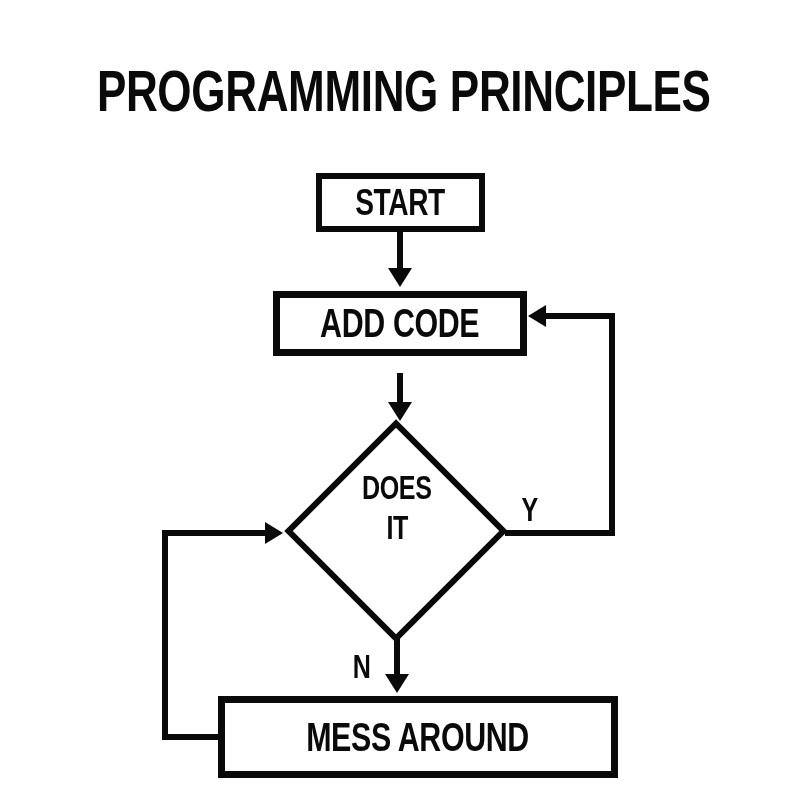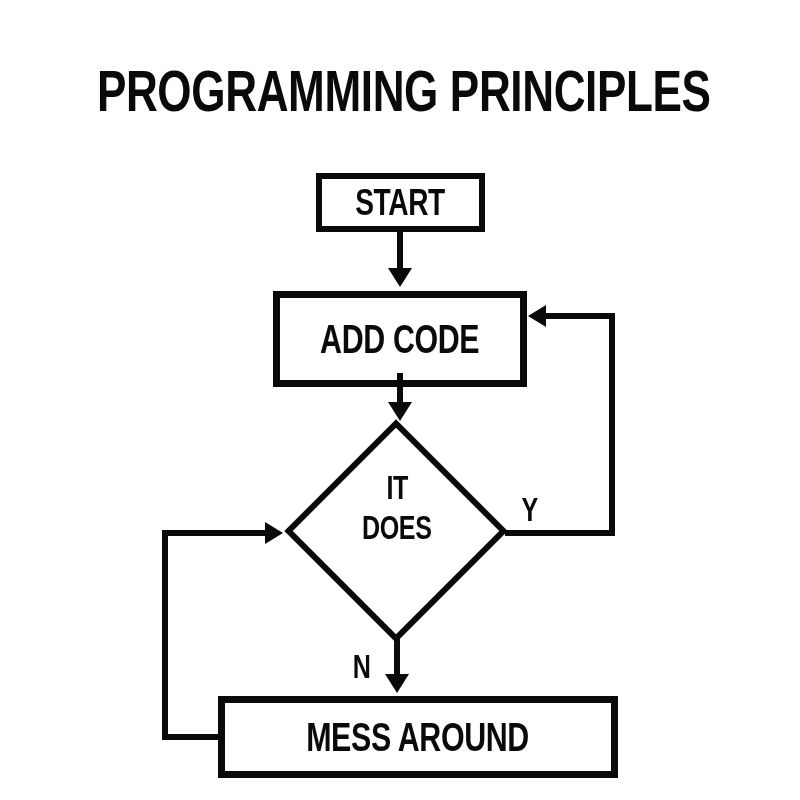--- a/index.html
+++ b/index.html
@@ -14,21 +14,21 @@
   .title {
     position:absolute; left:0; right:0; top:46px; text-align:center;
     font-size:58px; line-height:1;
   }
   .node {
     position:absolute; display:flex; align-items:center; justify-content:center;
     background:var(--background); box-sizing:border-box; text-align:left;
   }
   .box { border:7px solid var(--ink); }
   #node-start        { left:316px; top:157px; width:169px; height:59px; font-size:37px; border-width:6px; }
-  #node-add-code     { left:273px; top:275px; width:254px; height:96px; font-size:40px; }
+  #node-add-code     { left:273px; top:275px; width:254px; height:65px; font-size:40px; }
   #node-mess-around  { left:218px; top:680px; width:400px; height:82px; font-size:40px; }
   .diamond {
     position:absolute; left:317px; top:436px; width:158px; height:158px;
     box-sizing:border-box; border:6px solid var(--ink); background:var(--background);
     transform:rotate(45deg);
   }
   .diamond-label {
     position:absolute; left:297px; top:452px; width:200px; height:120px;
     font-size:33px; line-height:40px; text-align:center;
   }
@@ -54,22 +54,22 @@
   <div class="node box" id="node-start">
     <span class="cond">START</span>
   </div>
 
   <div class="node box" id="node-add-code">
     <span class="cond">ADD CODE</span>
   </div>
 
   <div class="diamond"></div>
   <div class="diamond-label">
+    <div><span class="cond">DOES</span></div>
     <div><span class="cond">IT</span></div>
-    <div><span class="cond">DOES</span></div>
   </div>
 
   <div class="node box" id="node-mess-around">
     <span class="cond">MESS AROUND</span>
   </div>
 
   <div class="line" style="left:397px; top:214px; width:6px; height:40px;"></div>
   <div class="ah ah-down" style="left:388px; top:252px;"></div>
 
   <div class="line" style="left:397px; top:357px; width:6px; height:31px;"></div>

